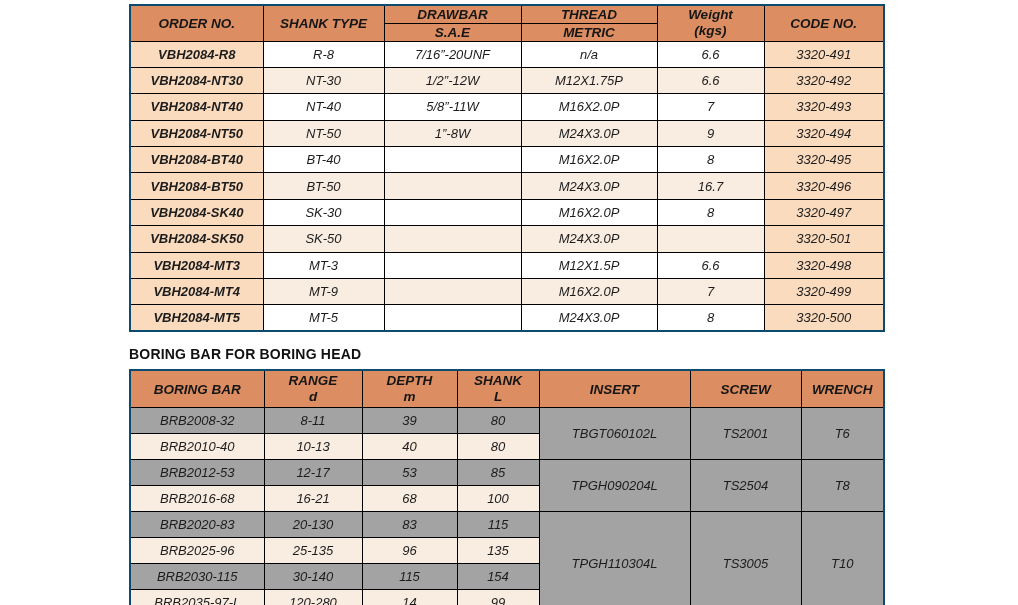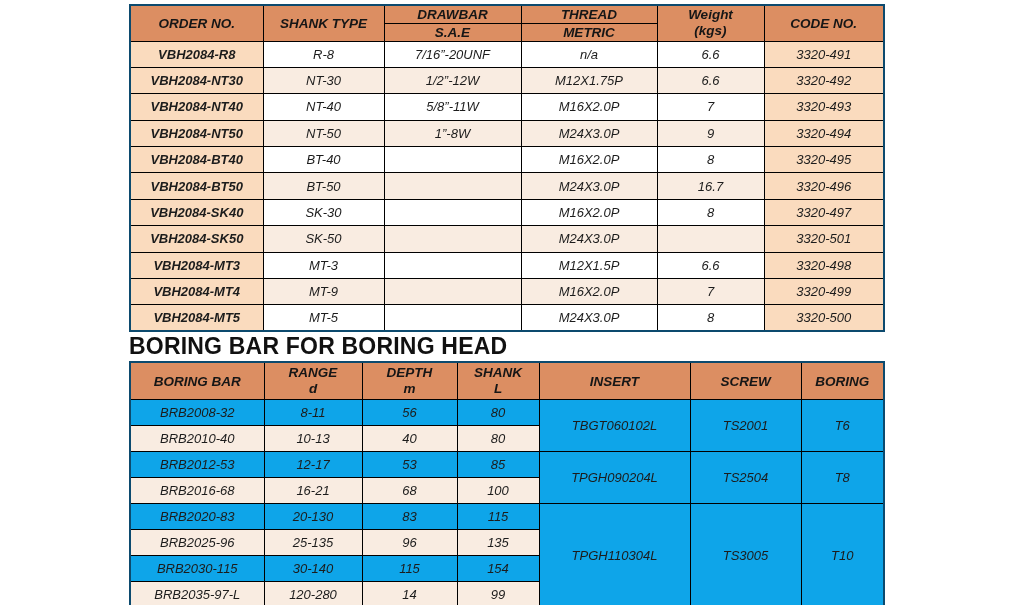--- a/index.html
+++ b/index.html
@@ -46,27 +46,27 @@
   .top-table td.col-order {
     background: #fadbbe;
     font-weight: bold;
     margin-left: 37px;
   }
   .top-table td.col-code { background: #fadbbe; }
   .top-table tbody tr.alt td.mid { background: #f9ece1; }
   .top-table tbody tr:not(.alt) td.mid { background: #ffffff; margin-left: 20px; }
   
   .bottom-table tbody tr.alt td { background: #f9ece1; }
-  .bottom-table tbody tr:not(.alt) td { background: #0ea5e9; }
+  .bottom-table tbody tr:not(.alt) td { background: #a3a3a3; }
   .bottom-table tbody td.merged { background: #ffffff; margin-top: 38px; }
   .section-title {
-    font-size: 23px;
+    font-size: 14px;
     font-weight: bold;
     line-height: 25px;
-    margin: 2px 0 2px 0;
+    margin: 10px 0 2px 0;
     color: #111;
     letter-spacing: 0.2px;
   }
 </style>
 </head>
 <body>
 
 <div class="wrap">
 
   <table class="spec top-table">
@@ -209,28 +209,28 @@
         <th class="two-line">
           <div>DEPTH</div>
           <div>m</div>
         </th>
         <th class="two-line">
           <div>SHANK</div>
           <div>L</div>
         </th>
         <th>INSERT</th>
         <th>SCREW</th>
-        <th>BORING</th>
+        <th>WRENCH</th>
       </tr>
     </thead>
     <tbody>
       <tr>
         <td>BRB2008-32</td>
         <td>8-11</td>
-        <td>56</td>
+        <td>39</td>
         <td>80</td>
         <td rowspan="2" class="merged">TBGT060102L</td>
         <td rowspan="2" class="merged">TS2001</td>
         <td rowspan="2" class="merged">T6</td>
       </tr>
       <tr class="alt">
         <td>BRB2010-40</td>
         <td>10-13</td>
         <td>40</td>
         <td>80</td>

